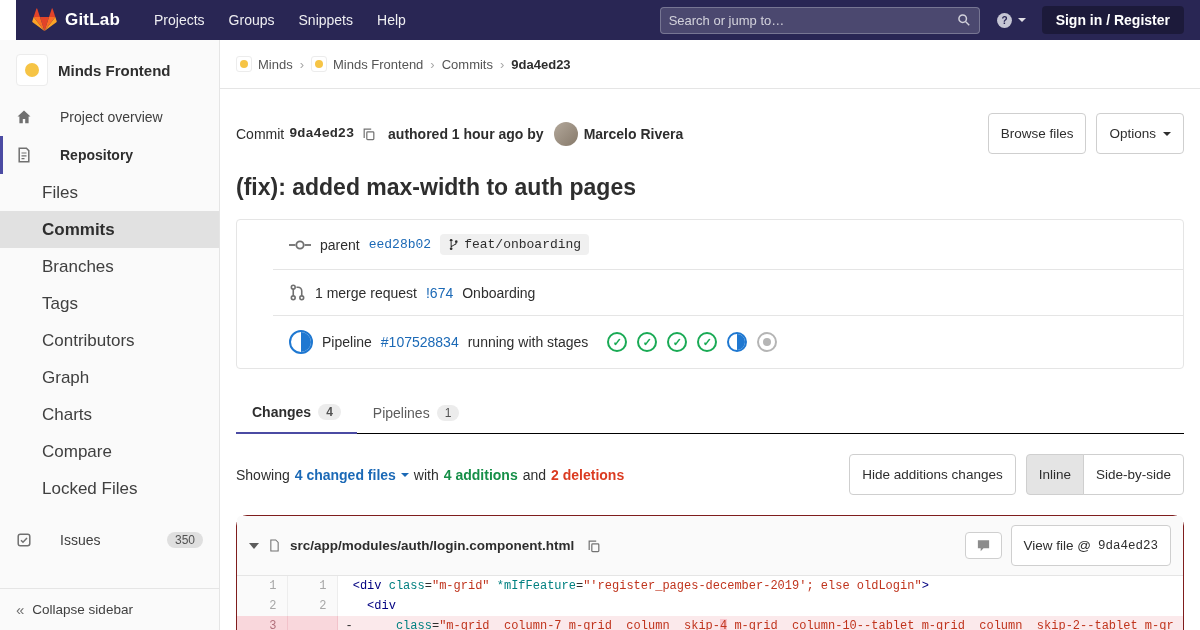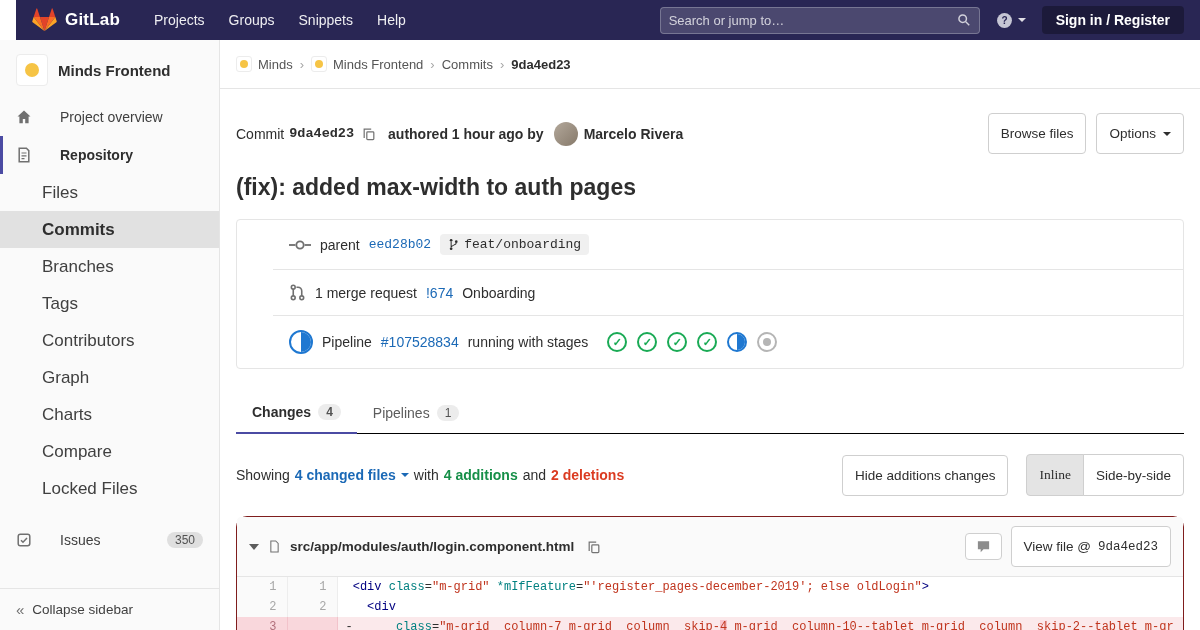--- a/index.html
+++ b/index.html
@@ -101,21 +101,21 @@
   .tab.active { color:#2e2e2e; font-weight:bold; border-bottom:2px solid #4b4ba3; margin-bottom:-1px; }
 
   .diff-controls { display:flex; align-items:center; margin:20px 0; }
   .diff-summary { display:flex; align-items:center; gap:5px; font-size:14px; }
   .changed-files { color:#1b69b6; font-weight:bold; display:inline-flex; align-items:center; gap:5px; cursor:pointer; }
   .additions { color:#168f48; font-weight:bold; }
   .deletions { color:#db3b21; font-weight:bold; }
   .controls-right { margin-left:auto; display:flex; align-items:center; gap:10px; }
   .btn-group { display:inline-flex; }
   .btn-group .btn { border-radius:0; margin-left:-1px; }
-  .btn-group .btn:first-child { border-radius:4px 0 0 4px; margin-left:8px;font-family:Liberation Serif, serif; }
+  .btn-group .btn:first-child { border-radius:4px 0 0 4px; margin-left:0; }
   .btn-group .btn:last-child { border-radius:0 4px 4px 0; }
   .btn.active { background:#e4e4e4; }
 
   .diff-card { border:1px solid #7f1d1d; border-radius:11px; margin-bottom:24px; }
   .diff-head { display:flex; align-items:center; gap:9px; padding:9px 12px; background:#fafafa;
                border-bottom:1px solid #e5e5e5; border-radius:4px 4px 0 0; }
   .collapse-caret { width:0; height:0; border-left:5px solid transparent; border-right:5px solid transparent;
                     border-top:6px solid #5c5c5c; cursor:pointer; }
   .file-path { font-weight:bold; font-size:13.5px; color:#2e2e2e; }
   .diff-head-right { margin-left:auto; display:flex; align-items:center; gap:9px; }

